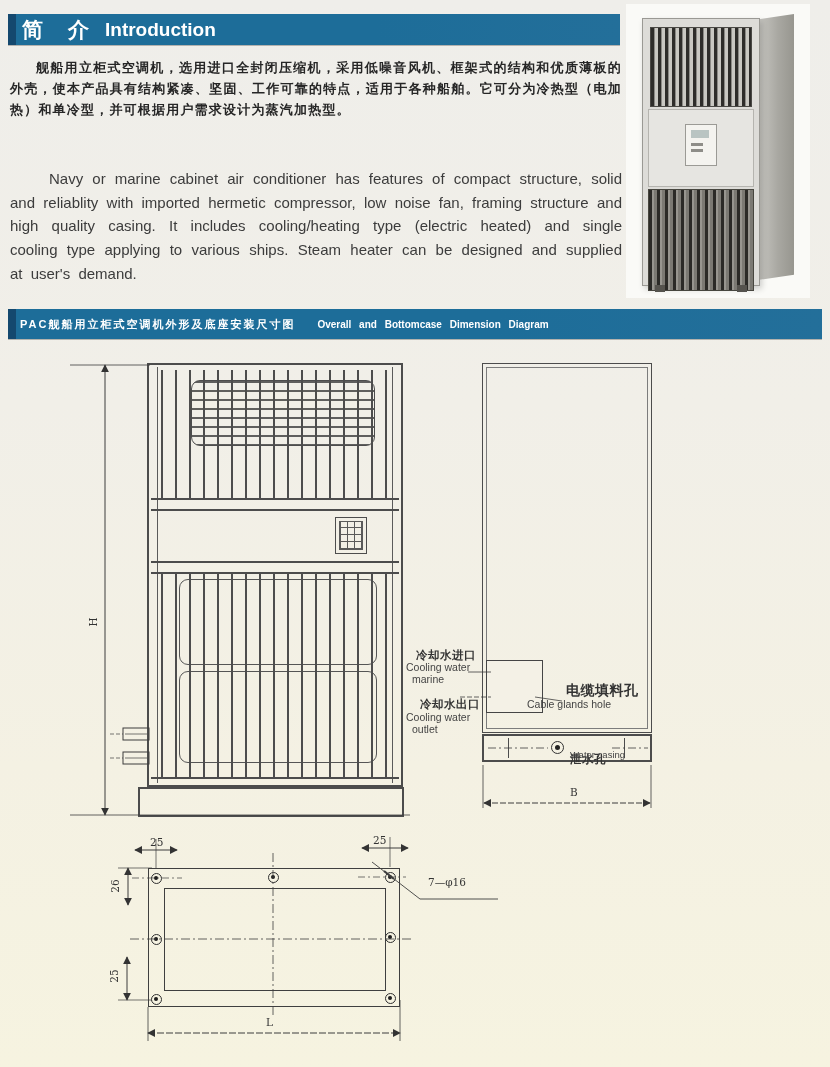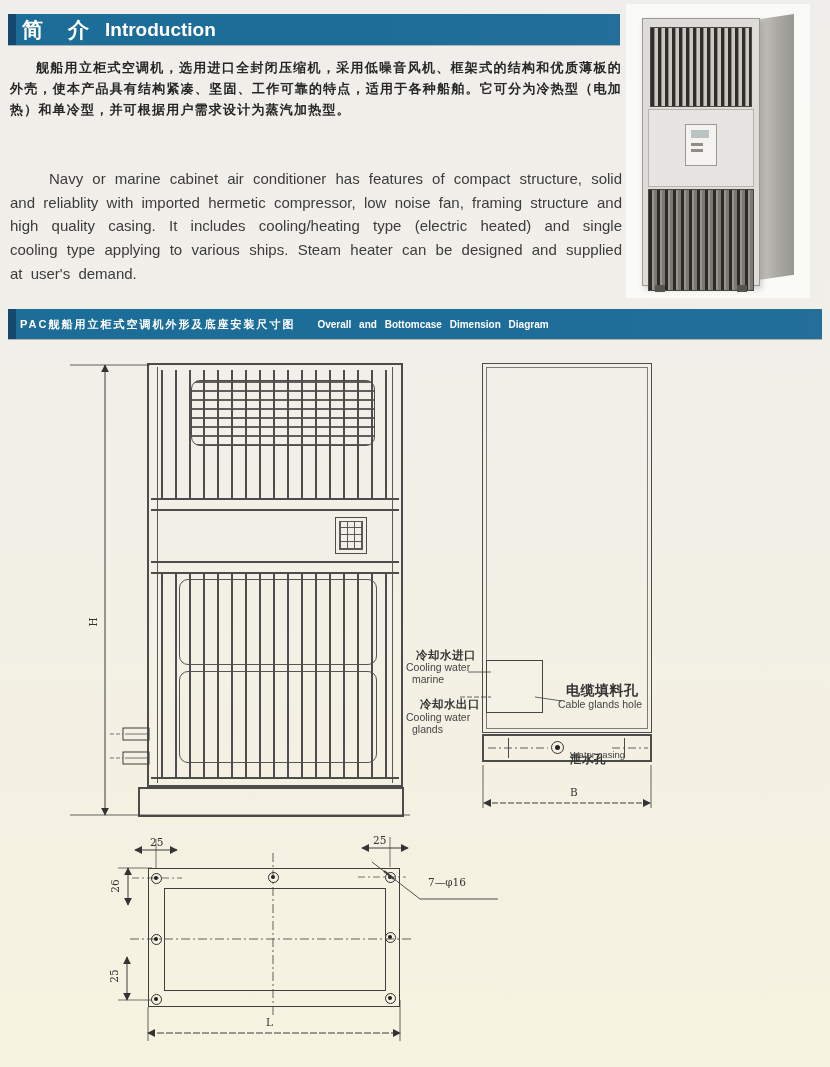--- a/index.html
+++ b/index.html
@@ -165,23 +165,23 @@
   <div class="port" style="left:551px;top:741px;"></div>
   <div class="lbl lbl-zh" style="left:570px;top:752px;">泄水孔</div>
   <div class="lbl lbl-en" style="left:570px;top:749px;font-size:9.5px;">Water casing</div>
   <div class="dim" style="left:570px;top:786px;">B</div>
 
   <div class="lbl lbl-zh" style="left:416px;top:648px;">冷却水进口</div>
   <div class="lbl lbl-en" style="left:406px;top:661px;">Cooling water</div>
   <div class="lbl lbl-en" style="left:412px;top:673px;">marine</div>
   <div class="lbl lbl-zh" style="left:420px;top:697px;">冷却水出口</div>
   <div class="lbl lbl-en" style="left:406px;top:711px;">Cooling water</div>
-  <div class="lbl lbl-en" style="left:412px;top:723px;">glands</div>
+  <div class="lbl lbl-en" style="left:412px;top:723px;">outlet</div>
   <div class="lbl lbl-zh" style="left:566px;top:682px;font-size:14px;">电缆填料孔</div>
-  <div class="lbl lbl-en" style="left:558px;top:698px;">Cable glands hole</div>
+  <div class="lbl lbl-en" style="left:527px;top:698px;">Cable glands hole</div>
 
   <div class="bp">
     <div class="bp-inner"></div>
   </div>
   <div class="hole" style="left:151px;top:873px;"></div>
   <div class="hole" style="left:268px;top:872px;"></div>
   <div class="hole" style="left:385px;top:872px;"></div>
   <div class="hole" style="left:151px;top:934px;"></div>
   <div class="hole" style="left:385px;top:932px;"></div>
   <div class="hole" style="left:151px;top:994px;"></div>

